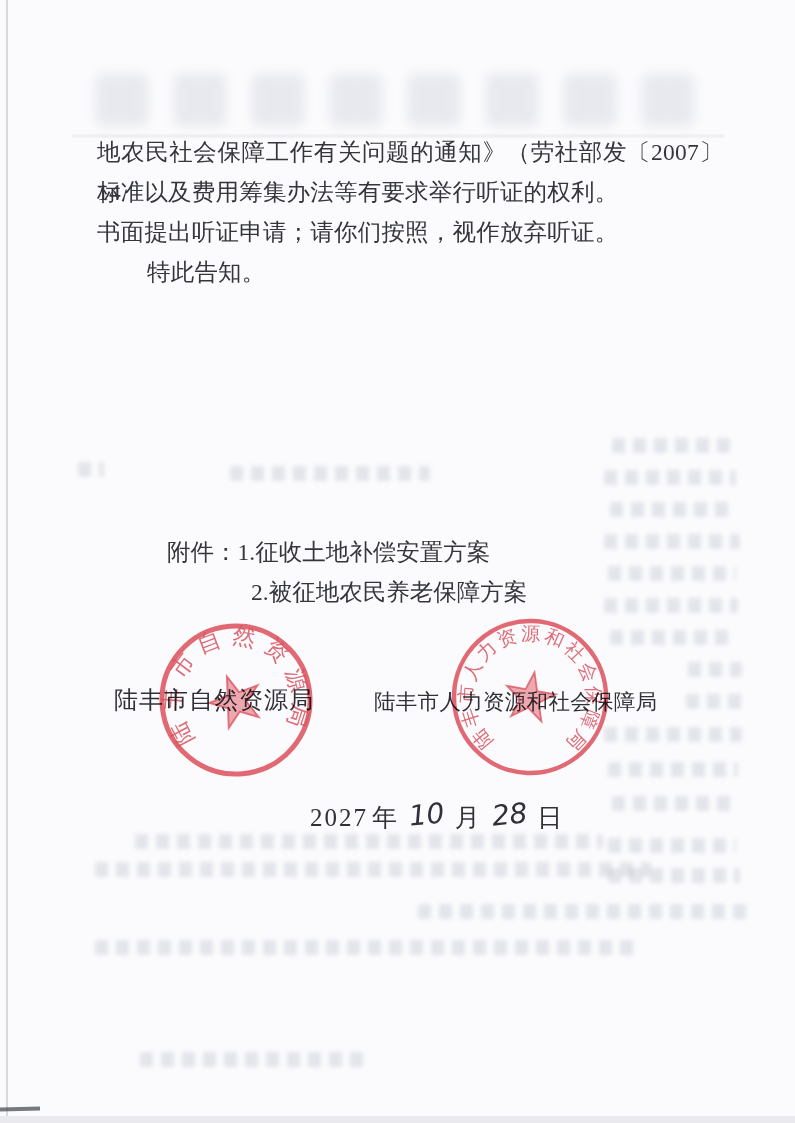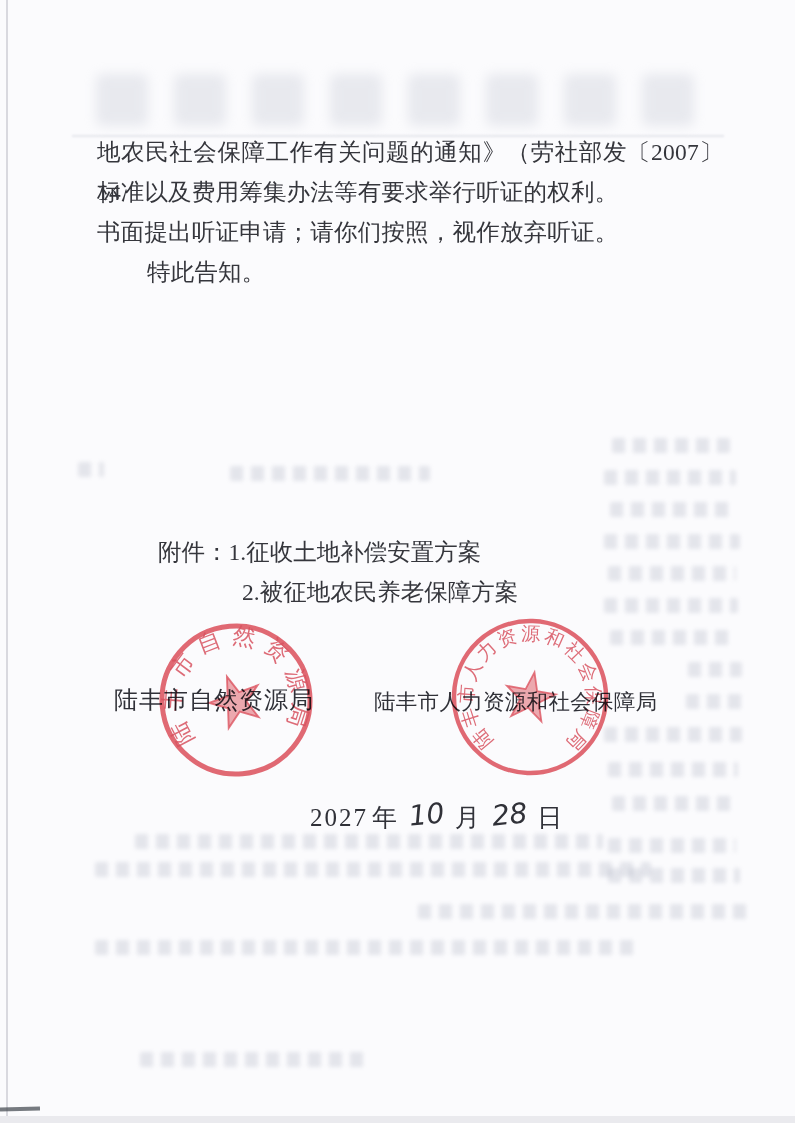--- a/index.html
+++ b/index.html
@@ -15,21 +15,21 @@
   .ghost-letterhead{position:absolute;left:96px;top:74px;width:604px;height:56px;display:flex;gap:26px;}
   .ghost-letterhead .blob{width:52px;height:52px;background:#c2c6d2;filter:blur(6px);opacity:.33;border-radius:6px;}
   .ghost-rule{position:absolute;left:72px;top:135px;width:652px;height:2px;background:#c9ccd6;opacity:.45;filter:blur(1px);}
   .frag{position:absolute;height:15px;border-radius:2px;opacity:.42;filter:blur(2px);
     background:repeating-linear-gradient(90deg, rgba(150,156,175,.55) 0 13px, rgba(150,156,175,0) 13px 21px);}
   
   .body-text{position:absolute;left:97px;top:132px;width:626px;font-size:23.5px;line-height:40px;letter-spacing:.2px;}
   .body-text .line{height:40px;white-space:nowrap;font-family:Liberation Serif, serif;}
   .body-text .full{text-align-last:justify;text-align:justify;white-space:normal;}
   .ind2{padding-left:50px;}
-  .attachments{position:absolute;left:93px;top:532px;width:626px;font-size:23.5px;line-height:40px;}
+  .attachments{position:absolute;left:102px;top:532px;width:626px;font-size:23.5px;line-height:40px;}
   .att-1{padding-left:65px;height:40px;}
   .att-2{padding-left:149px;height:40px;}
   
   .sig{position:absolute;white-space:nowrap;color:#303138;}
   .sig-left{left:114px;top:684px;font-size:24px;letter-spacing:1px;}
   .sig-right{left:374px;top:687px;font-size:21.5px;letter-spacing:.3px;}
   .date-line{position:absolute;left:310px;top:800px;font-size:25px;letter-spacing:2px;color:#303138;white-space:nowrap;}
   .date-line .hand{display:inline-block;font-family:"DejaVu Sans", sans-serif;font-style:italic;font-size:28px;letter-spacing:0;margin:0 6px;transform:rotate(-6deg) translateY(-2px);}
   .date-line .unit{margin:0 4px;}
   

